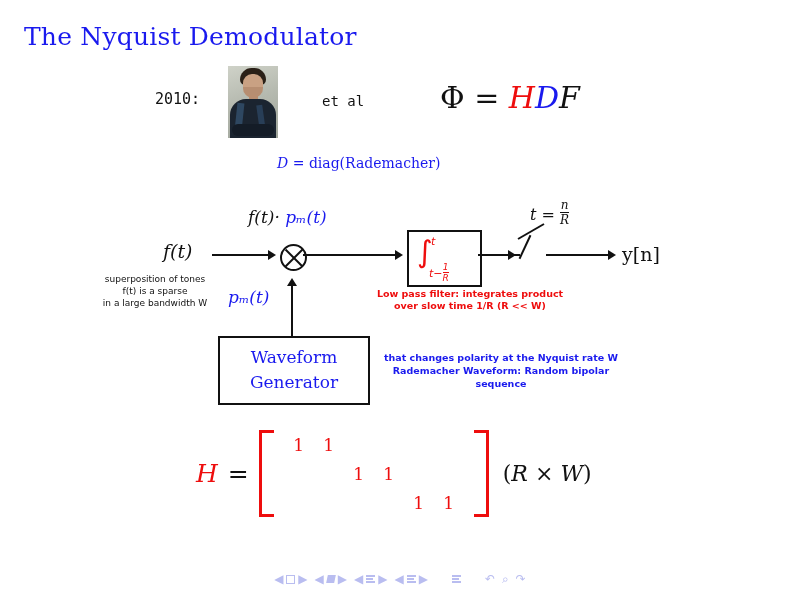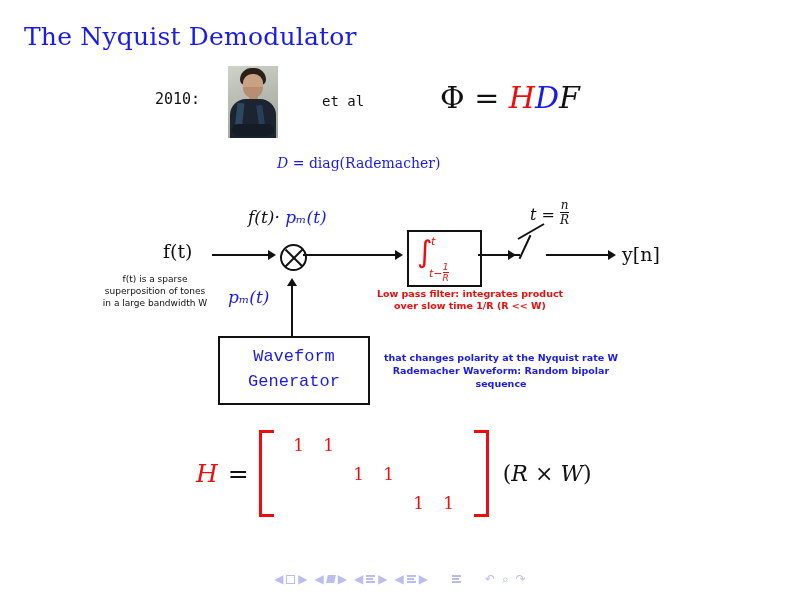--- a/index.html
+++ b/index.html
@@ -50,21 +50,21 @@
   #phi-eq .blk{color:#111;}
   #phi-eq .red{color:#ee0d0d;font-style:italic;}
   #phi-eq .blu{color:#1a1aee;font-style:italic;}
   #phi-eq .ital{color:#111;font-style:italic;}
 
   
   #diag-eq{left:277px;top:155px;font-size:14px;color:#1a1aee;white-space:nowrap;}
   #diag-eq .it{font-style:italic;}
 
   
-  #f-in{left:163px;top:240px;font-size:19px;color:#111;}
+  #f-in{left:163px;top:240px;font-size:19px;color:#111;font-style:italic;}
   #prod-label{left:248px;top:207px;font-size:17px;white-space:nowrap;}
   #prod-label .k{color:#111;font-style:italic;}
   #prod-label .b{color:#1a1aee;font-style:italic;}
   #pm-label{left:228px;top:287px;font-size:17px;color:#1a1aee;font-style:italic;}
 
   .wire{position:absolute;background:#111;}
   .wire.h{height:2px;}
   .wire.v{width:2px;}
   .arrowhead{position:absolute;width:0;height:0;
      border-top:5px solid transparent;border-bottom:5px solid transparent;
@@ -97,21 +97,21 @@
   #t-label .it{font-style:italic;}
   #yout{left:622px;top:243px;font-size:19px;color:#111;}
 
   #f-note{left:65px;top:273px;width:180px;text-align:center;font-size:9px;
      color:#111;line-height:12px;}
 
   #lpf-note{left:365px;top:288px;width:210px;text-align:center;font-size:9.5px;
      color:#ee0d0d;line-height:12px;font-weight:bold;}
 
   #wg-box{left:218px;top:336px;width:148px;height:65px;border:2px solid #111;background:#fff;}
-  #wg-box .t{position:absolute;left:0;right:0;text-align:center;color:#1a1aee;font-size:17px;font-family:Liberation Mono, monospace;}
+  #wg-box .t{position:absolute;left:0;right:0;text-align:center;color:#1a1aee;font-size:17px;}
   #wg-box .t1{top:9px;}
   #wg-box .t2{top:34px;}
 
   #rad-note{left:370px;top:351px;width:262px;text-align:center;font-size:9.5px;
      color:#1a1aee;line-height:13px;font-weight:bold;}
 
   
   #matrix-eq{left:196px;top:430px;display:flex;align-items:center;gap:10px;}
   #matrix-eq .hsym{font-size:25px;color:#ee0d0d;font-style:italic;}
   #matrix-eq .eq{font-size:25px;color:#111;}
@@ -217,22 +217,22 @@
       <span class="bar"></span>
       <span class="den" style="font-size:12px;line-height:12px;">R</span>
     </span>
   </div>
 
   <div class="abs wire h" style="left:546px;top:254px;width:66px;"></div>
   <div class="abs arrowhead" style="left:608px;top:250px;"></div>
   <div class="abs serif" id="yout">y[n]</div>
 
   <div class="abs" id="f-note">
+    <div>superposition of tones</div>
     <div>f(t) is a sparse</div>
-    <div>superposition of tones</div>
     <div>in a large bandwidth W</div>
   </div>
 
   <div class="abs" id="lpf-note">
     <div>Low pass filter: integrates product</div>
     <div>over slow time 1/R (R &lt;&lt; W)</div>
   </div>
 
   <div class="abs" id="wg-box">
     <div class="t t1 serif">Waveform</div>

